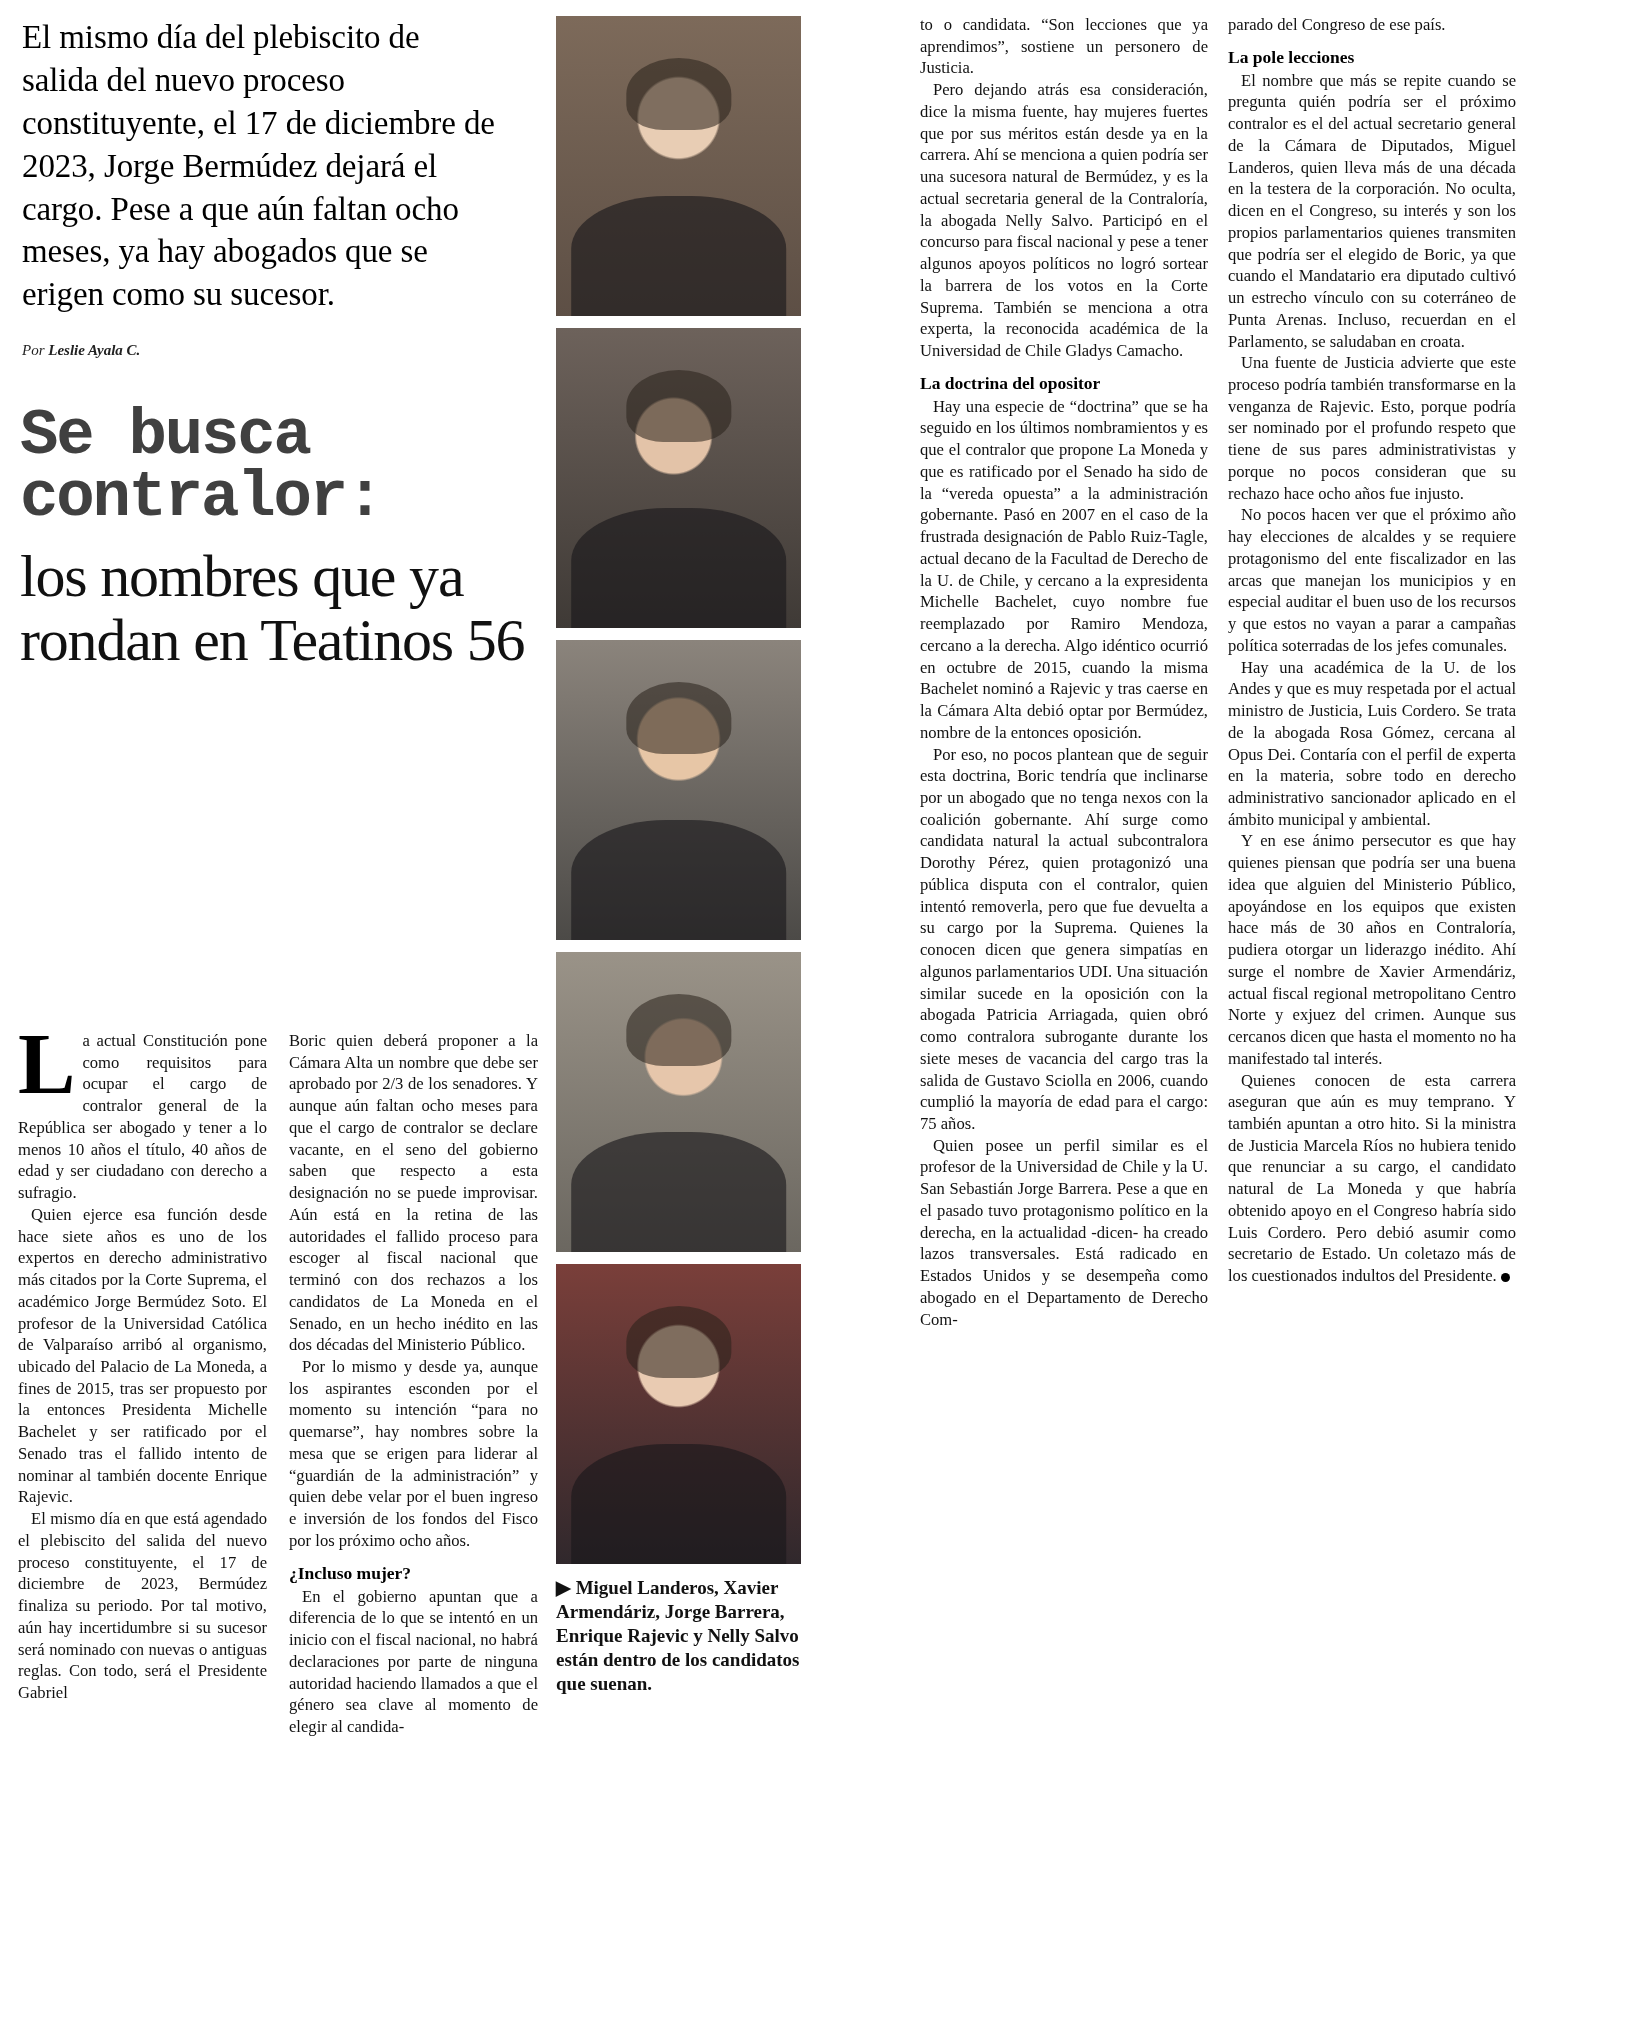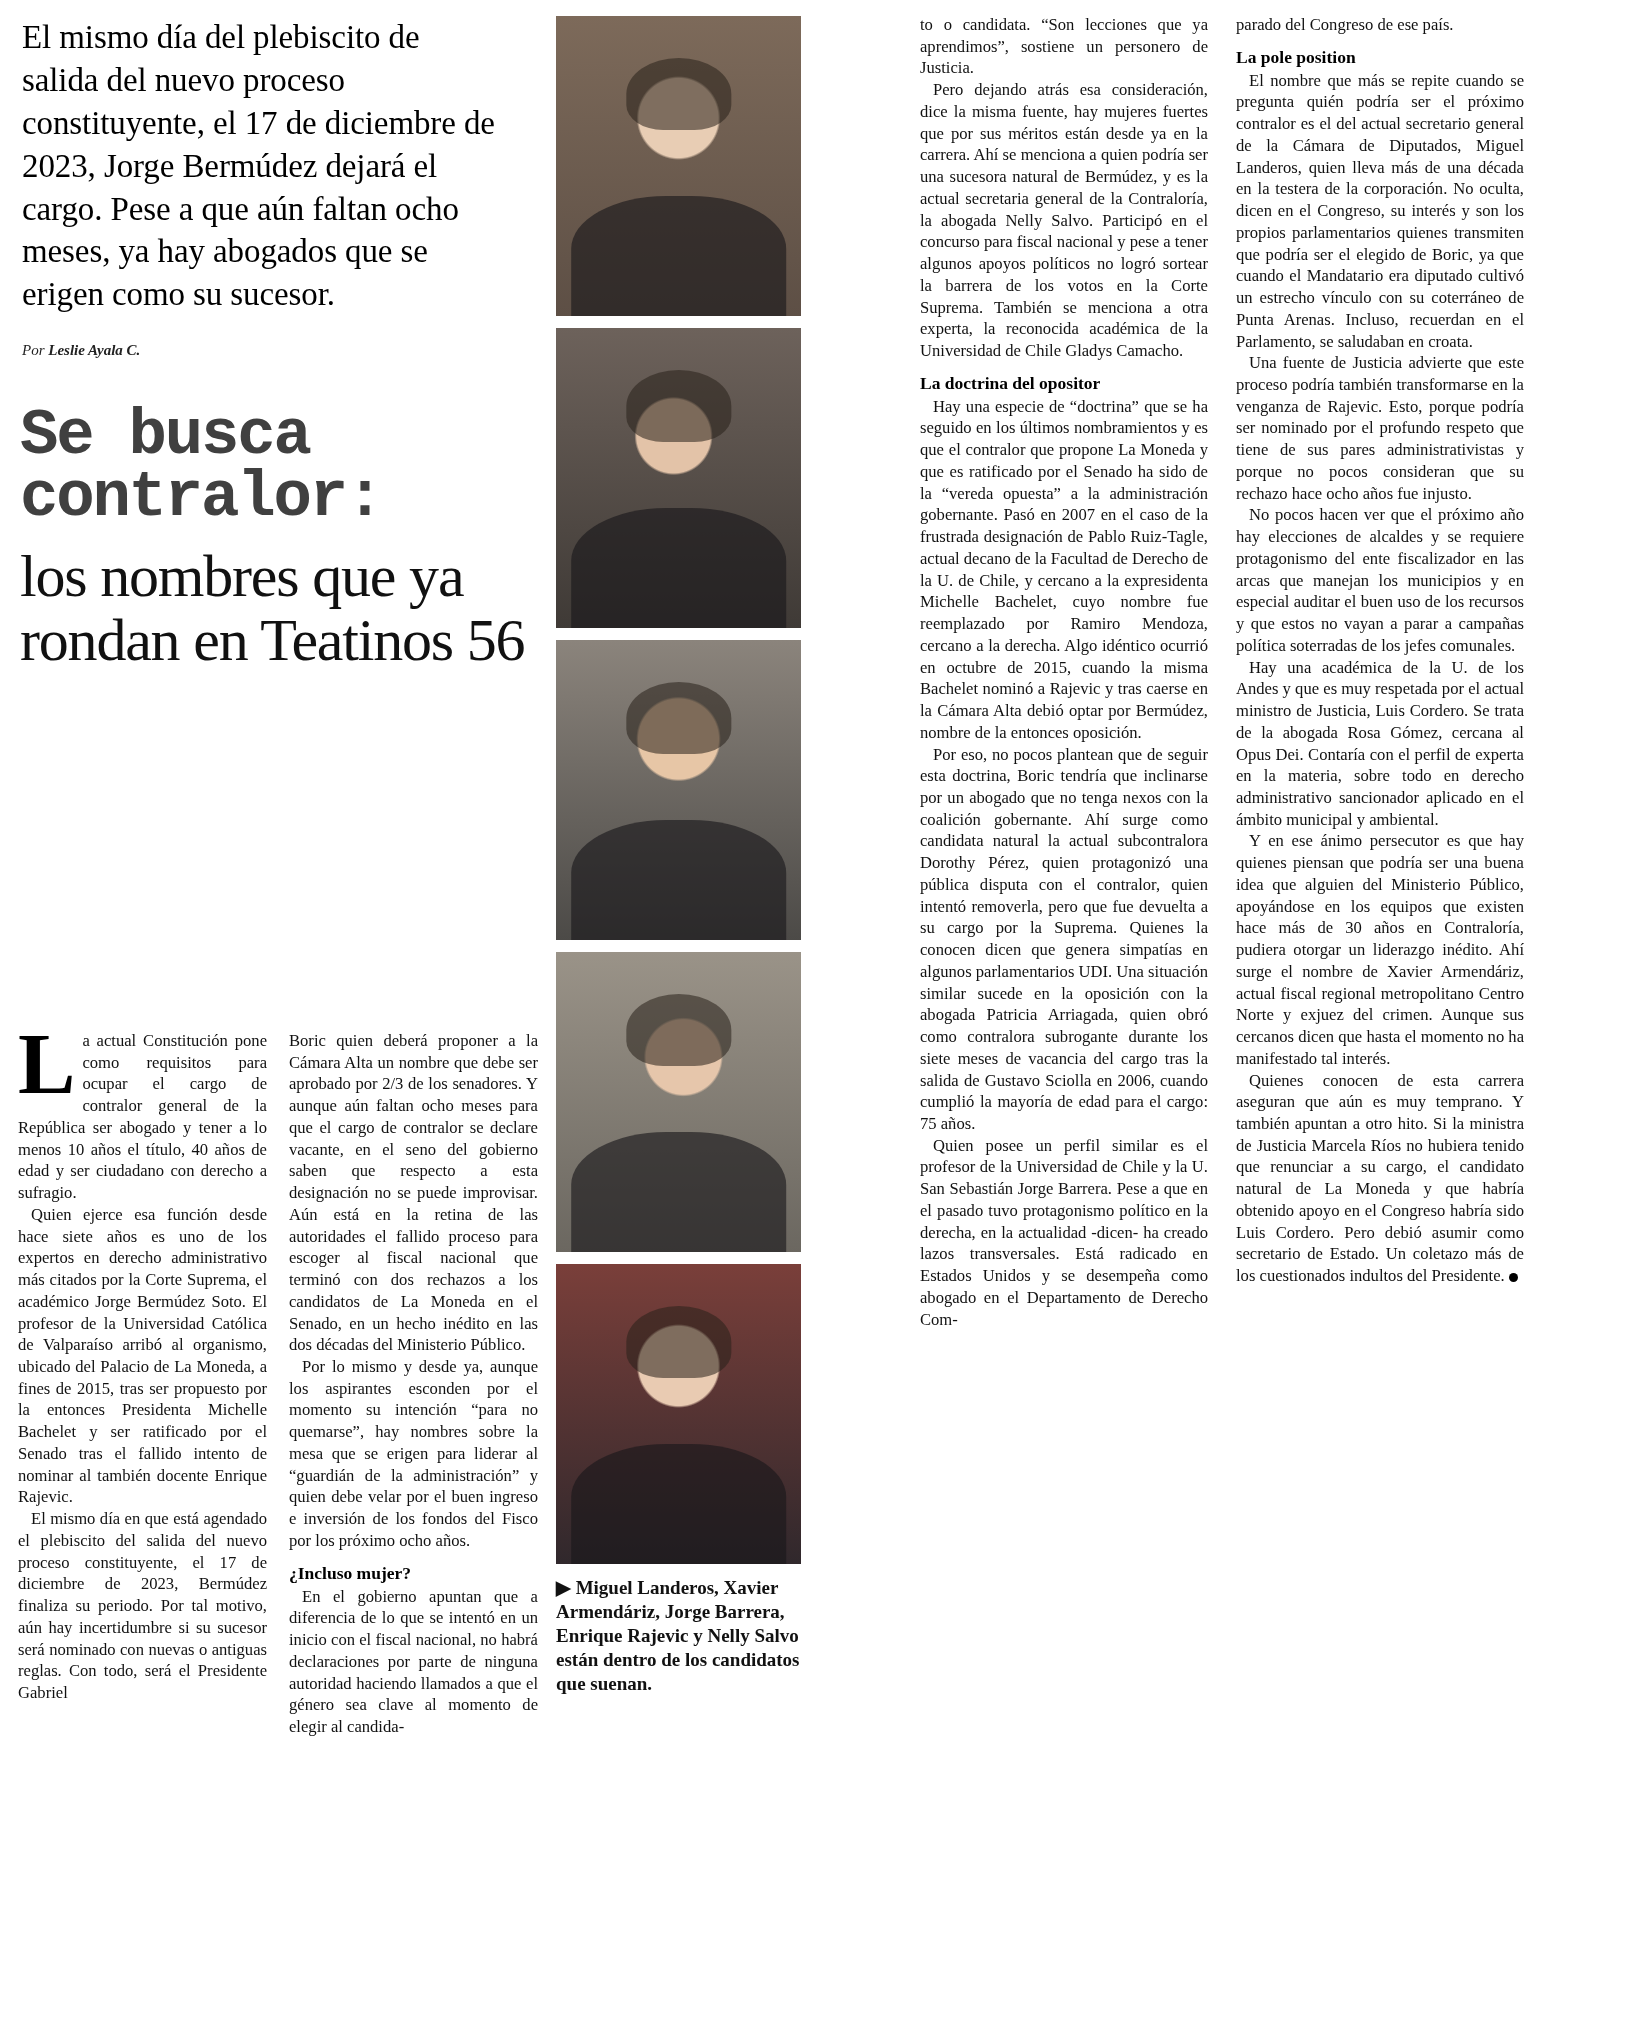--- a/index.html
+++ b/index.html
@@ -158,21 +158,21 @@
     width: 249px;
     flex: 0 0 249px;
   }
 
   .right-cols {
     position: absolute;
     left: 920px;
     top: 14px;
     width: 697px;
     display: flex;
-    gap: 28px;
+    gap: 20px;
   }
   .rcol {
     width: 288px;
     flex: 0 0 288px;
   }
 
   p.t {
     margin: 0;
     font-size: 16.6px;
     line-height: 1.31;
@@ -284,21 +284,21 @@
     <div class="rcol">
       <p class="t noind">to o candidata. “Son lecciones que ya aprendimos”, sostiene un personero de Justicia.</p>
       <p class="t">Pero dejando atrás esa consideración, dice la misma fuente, hay mujeres fuertes que por sus méritos están desde ya en la carrera. Ahí se menciona a quien podría ser una sucesora natural de Bermúdez, y es la actual secretaria general de la Contraloría, la abogada Nelly Salvo. Participó en el concurso para fiscal nacional y pese a tener algunos apoyos políticos no logró sortear la barrera de los votos en la Corte Suprema. También se menciona a otra experta, la reconocida académica de la Universidad de Chile Gladys Camacho.</p>
       <h3 class="sub">La doctrina del opositor</h3>
       <p class="t">Hay una especie de “doctrina” que se ha seguido en los últimos nombramientos y es que el contralor que propone La Moneda y que es ratificado por el Senado ha sido de la “vereda opuesta” a la administración gobernante. Pasó en 2007 en el caso de la frustrada designación de Pablo Ruiz-Tagle, actual decano de la Facultad de Derecho de la U. de Chile, y cercano a la expresidenta Michelle Bachelet, cuyo nombre fue reemplazado por Ramiro Mendoza, cercano a la derecha. Algo idéntico ocurrió en octubre de 2015, cuando la misma Bachelet nominó a Rajevic y tras caerse en la Cámara Alta debió optar por Bermúdez, nombre de la entonces oposición.</p>
       <p class="t">Por eso, no pocos plantean que de seguir esta doctrina, Boric tendría que inclinarse por un abogado que no tenga nexos con la coalición gobernante. Ahí surge como candidata natural la actual subcontralora Dorothy Pérez, quien protagonizó una pública disputa con el contralor, quien intentó removerla, pero que fue devuelta a su cargo por la Suprema. Quienes la conocen dicen que genera simpatías en algunos parlamentarios UDI. Una situación similar sucede en la oposición con la abogada Patricia Arriagada, quien obró como contralora subrogante durante los siete meses de vacancia del cargo tras la salida de Gustavo Sciolla en 2006, cuando cumplió la mayoría de edad para el cargo: 75 años.</p>
       <p class="t">Quien posee un perfil similar es el profesor de la Universidad de Chile y la U. San Sebastián Jorge Barrera. Pese a que en el pasado tuvo protagonismo político en la derecha, en la actualidad -dicen- ha creado lazos transversales. Está radicado en Estados Unidos y se desempeña como abogado en el Departamento de Derecho Com-</p>
     </div>
     <div class="rcol">
       <p class="t noind">parado del Congreso de ese país.</p>
-      <h3 class="sub">La pole position</h3>
+      <h3 class="sub">La pole lecciones</h3>
       <p class="t">El nombre que más se repite cuando se pregunta quién podría ser el próximo contralor es el del actual secretario general de la Cámara de Diputados, Miguel Landeros, quien lleva más de una década en la testera de la corporación. No oculta, dicen en el Congreso, su interés y son los propios parlamentarios quienes transmiten que podría ser el elegido de Boric, ya que cuando el Mandatario era diputado cultivó un estrecho vínculo con su coterráneo de Punta Arenas. Incluso, recuerdan en el Parlamento, se saludaban en croata.</p>
       <p class="t">Una fuente de Justicia advierte que este proceso podría también transformarse en la venganza de Rajevic. Esto, porque podría ser nominado por el profundo respeto que tiene de sus pares administrativistas y porque no pocos consideran que su rechazo hace ocho años fue injusto.</p>
       <p class="t">No pocos hacen ver que el próximo año hay elecciones de alcaldes y se requiere protagonismo del ente fiscalizador en las arcas que manejan los municipios y en especial auditar el buen uso de los recursos y que estos no vayan a parar a campañas política soterradas de los jefes comunales.</p>
       <p class="t">Hay una académica de la U. de los Andes y que es muy respetada por el actual  ministro de Justicia, Luis Cordero. Se trata de la abogada Rosa Gómez, cercana al Opus Dei. Contaría con el perfil de experta en la materia, sobre todo en derecho administrativo sancionador aplicado en el ámbito municipal y ambiental.</p>
       <p class="t">Y en ese ánimo persecutor es que hay quienes piensan que podría ser una buena idea que alguien del Ministerio Público, apoyándose en los equipos que existen hace más de 30 años en Contraloría, pudiera otorgar un liderazgo inédito. Ahí surge el nombre de Xavier Armendáriz, actual fiscal regional metropolitano Centro Norte y exjuez del crimen. Aunque sus cercanos dicen que hasta el momento no ha manifestado tal interés.</p>
       <p class="t"><span>Quienes conocen de esta carrera aseguran que aún es muy temprano. Y también apuntan a otro hito. Si la ministra de Justicia Marcela Ríos no hubiera tenido que renunciar a su cargo, el candidato natural de La Moneda y que habría obtenido apoyo en el Congreso habría sido Luis Cordero. Pero debió asumir como secretario de Estado. Un coletazo más de los cuestionados indultos del Presidente.</span><span class="endmark"></span></p>
     </div>
   </div>
 
 </div>

